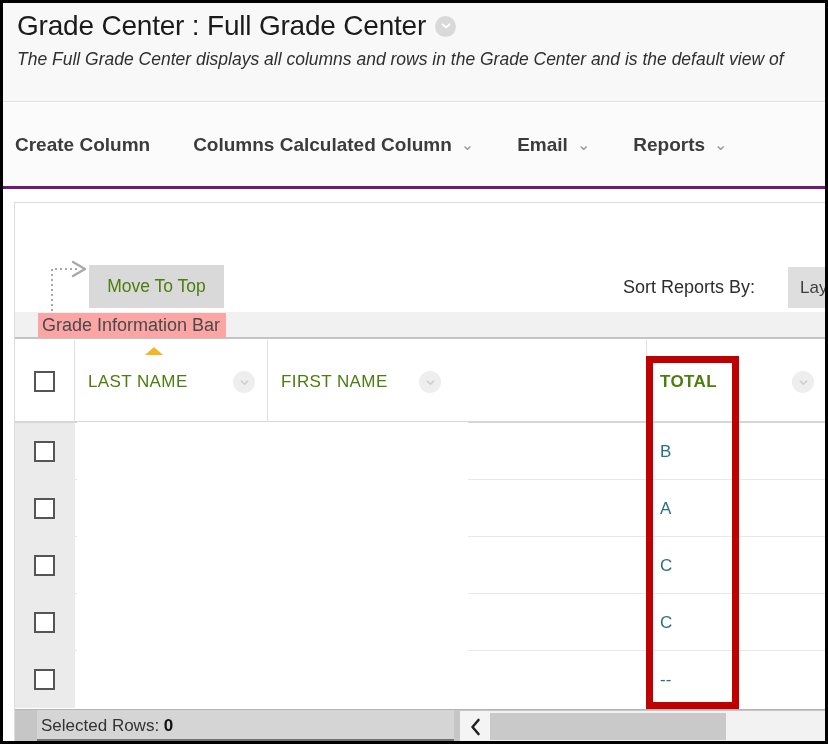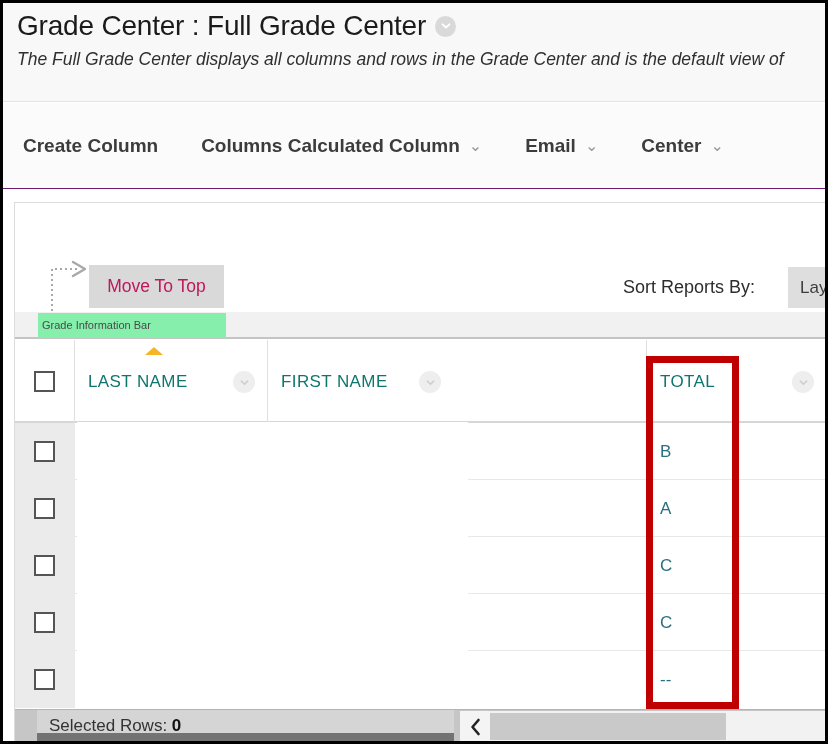--- a/index.html
+++ b/index.html
@@ -67,24 +67,24 @@
     width: 860px;
   }
 
   
   #action-bar {
     position: absolute;
     left: 0; top: 100px;
     width: 822px;
     height: 86px;
     background: #fbfbfb;
-    border-bottom: 1px solid #701a75;
-    display: flex;
-    align-items: center;
-    padding-left: 20px;
+    border-bottom: 3px solid #701a75;
+    display: flex;
+    align-items: center;
+    padding-left: 12px;
   }
 
   .action-item {
     display: flex;
     align-items: center;
     gap: 9px;
     font-size: 19px;
     font-weight: bold;
     color: #3c3c3c;
     white-space: nowrap;
@@ -119,21 +119,21 @@
     left: 32px;
     top: 56px;
     width: 42px;
     height: 62px;
   }
 
   .tool-btn {
     position: absolute;
     background: #d9d9d9;
     border: none;
-    color: #be185d;
+    color: #4d7c0f;
     font-size: 17.5px;
     font-family: "Liberation Sans", sans-serif;
     display: flex;
     align-items: center;
     justify-content: center;
     gap: 8px;
     cursor: pointer;
     white-space: nowrap;
   }
   #btn-move-top { left: 74px; top: 62px; width: 135px; height: 43px; }
@@ -175,22 +175,22 @@
     width: 811px;
     height: 27px;
     background: #f1f1f1;
     border-bottom: 2px solid #c4c4c4;
   }
   #grade-info-label {
     position: absolute;
     left: 23px; top: 110px;
     width: 188px;
     height: 25px;
-    background: #86efac;
-    font-size: 11px;
+    background: #fca5a5;
+    font-size: 18px;
     color: #4a4a4a;
     line-height: 25px;
     padding-left: 4px;
     white-space: nowrap;
   }
 
   
   #header-row {
     position: absolute;
     left: 0; top: 137px;
@@ -205,21 +205,21 @@
     top: 0;
     height: 83px;
     border-left: 1px solid #dfdfdf;
     display: flex;
     align-items: center;
   }
   .hdr-cell:first-child { border-left: none; }
 
   .hdr-label {
     font-size: 17px;
-    color: #0f766e;
+    color: #4d7c0f;
     letter-spacing: 0.4px;
     white-space: nowrap;
     padding-left: 13px;
   }
 
   .hdr-menu {
     position: absolute;
     right: 12px;
     top: 31px;
     width: 22px;
@@ -330,25 +330,25 @@
     background: #c6c6c6;
     border-top: 1px solid #b4b4b4;
   }
   #selected-rows {
     position: absolute;
     left: 22px;
     top: 507px;
     width: 417px;
     height: 31px;
     background: #d5d5d5;
-    border-bottom: 8px solid #737373;
+    border-bottom: 2px solid #737373;
     font-size: 17px;
     color: #333333;
     line-height: 31px;
-    padding-left: 12px;
+    padding-left: 4px;
     white-space: nowrap;
     z-index: 4;
   }
   #selected-rows b { color: #111; }
 
   #scroll-left-btn {
     position: absolute;
     left: 445px;
     top: 508px;
     width: 30px;
@@ -401,21 +401,21 @@
     </div>
     <div class="action-item">
       <span>Columns Calculated Column</span>
       <span class="caret">⌄</span>
     </div>
     <div class="action-item">
       <span>Email</span>
       <span class="caret">⌄</span>
     </div>
     <div class="action-item">
-      <span>Center</span>
+      <span>Reports</span>
       <span class="caret">⌄</span>
     </div>
   </div>
 
   <div id="gc-panel">
 
     <div id="gc-toolbar">
 
       <span id="branch-arrow">
         <svg width="42" height="62" viewBox="0 0 42 62">
@@ -457,21 +457,21 @@
       <div class="hdr-cell" style="left:252px; width:186px;">
         <span class="hdr-label">FIRST NAME</span>
         <span class="hdr-menu">
           <svg width="11" height="11" viewBox="0 0 12 12">
               <path d="M2.6 4.5 L6 7.9 L9.4 4.5" fill="none" stroke="#cfcfcf" stroke-width="1.8" stroke-linecap="round" stroke-linejoin="round"></path>
             </svg>
         </span>
       </div>
 
 
-      <div class="hdr-cell" style="left:631px; width:180px;">
+      <div class="hdr-cell" style="left:631px; width:180px;font-weight:bold;">
         <span class="hdr-label">TOTAL</span>
         <span class="hdr-menu">
           <svg width="11" height="11" viewBox="0 0 12 12">
               <path d="M2.6 4.5 L6 7.9 L9.4 4.5" fill="none" stroke="#cfcfcf" stroke-width="1.8" stroke-linecap="round" stroke-linejoin="round"></path>
             </svg>
         </span>
       </div>
     </div>
 
     <div id="data-area">

